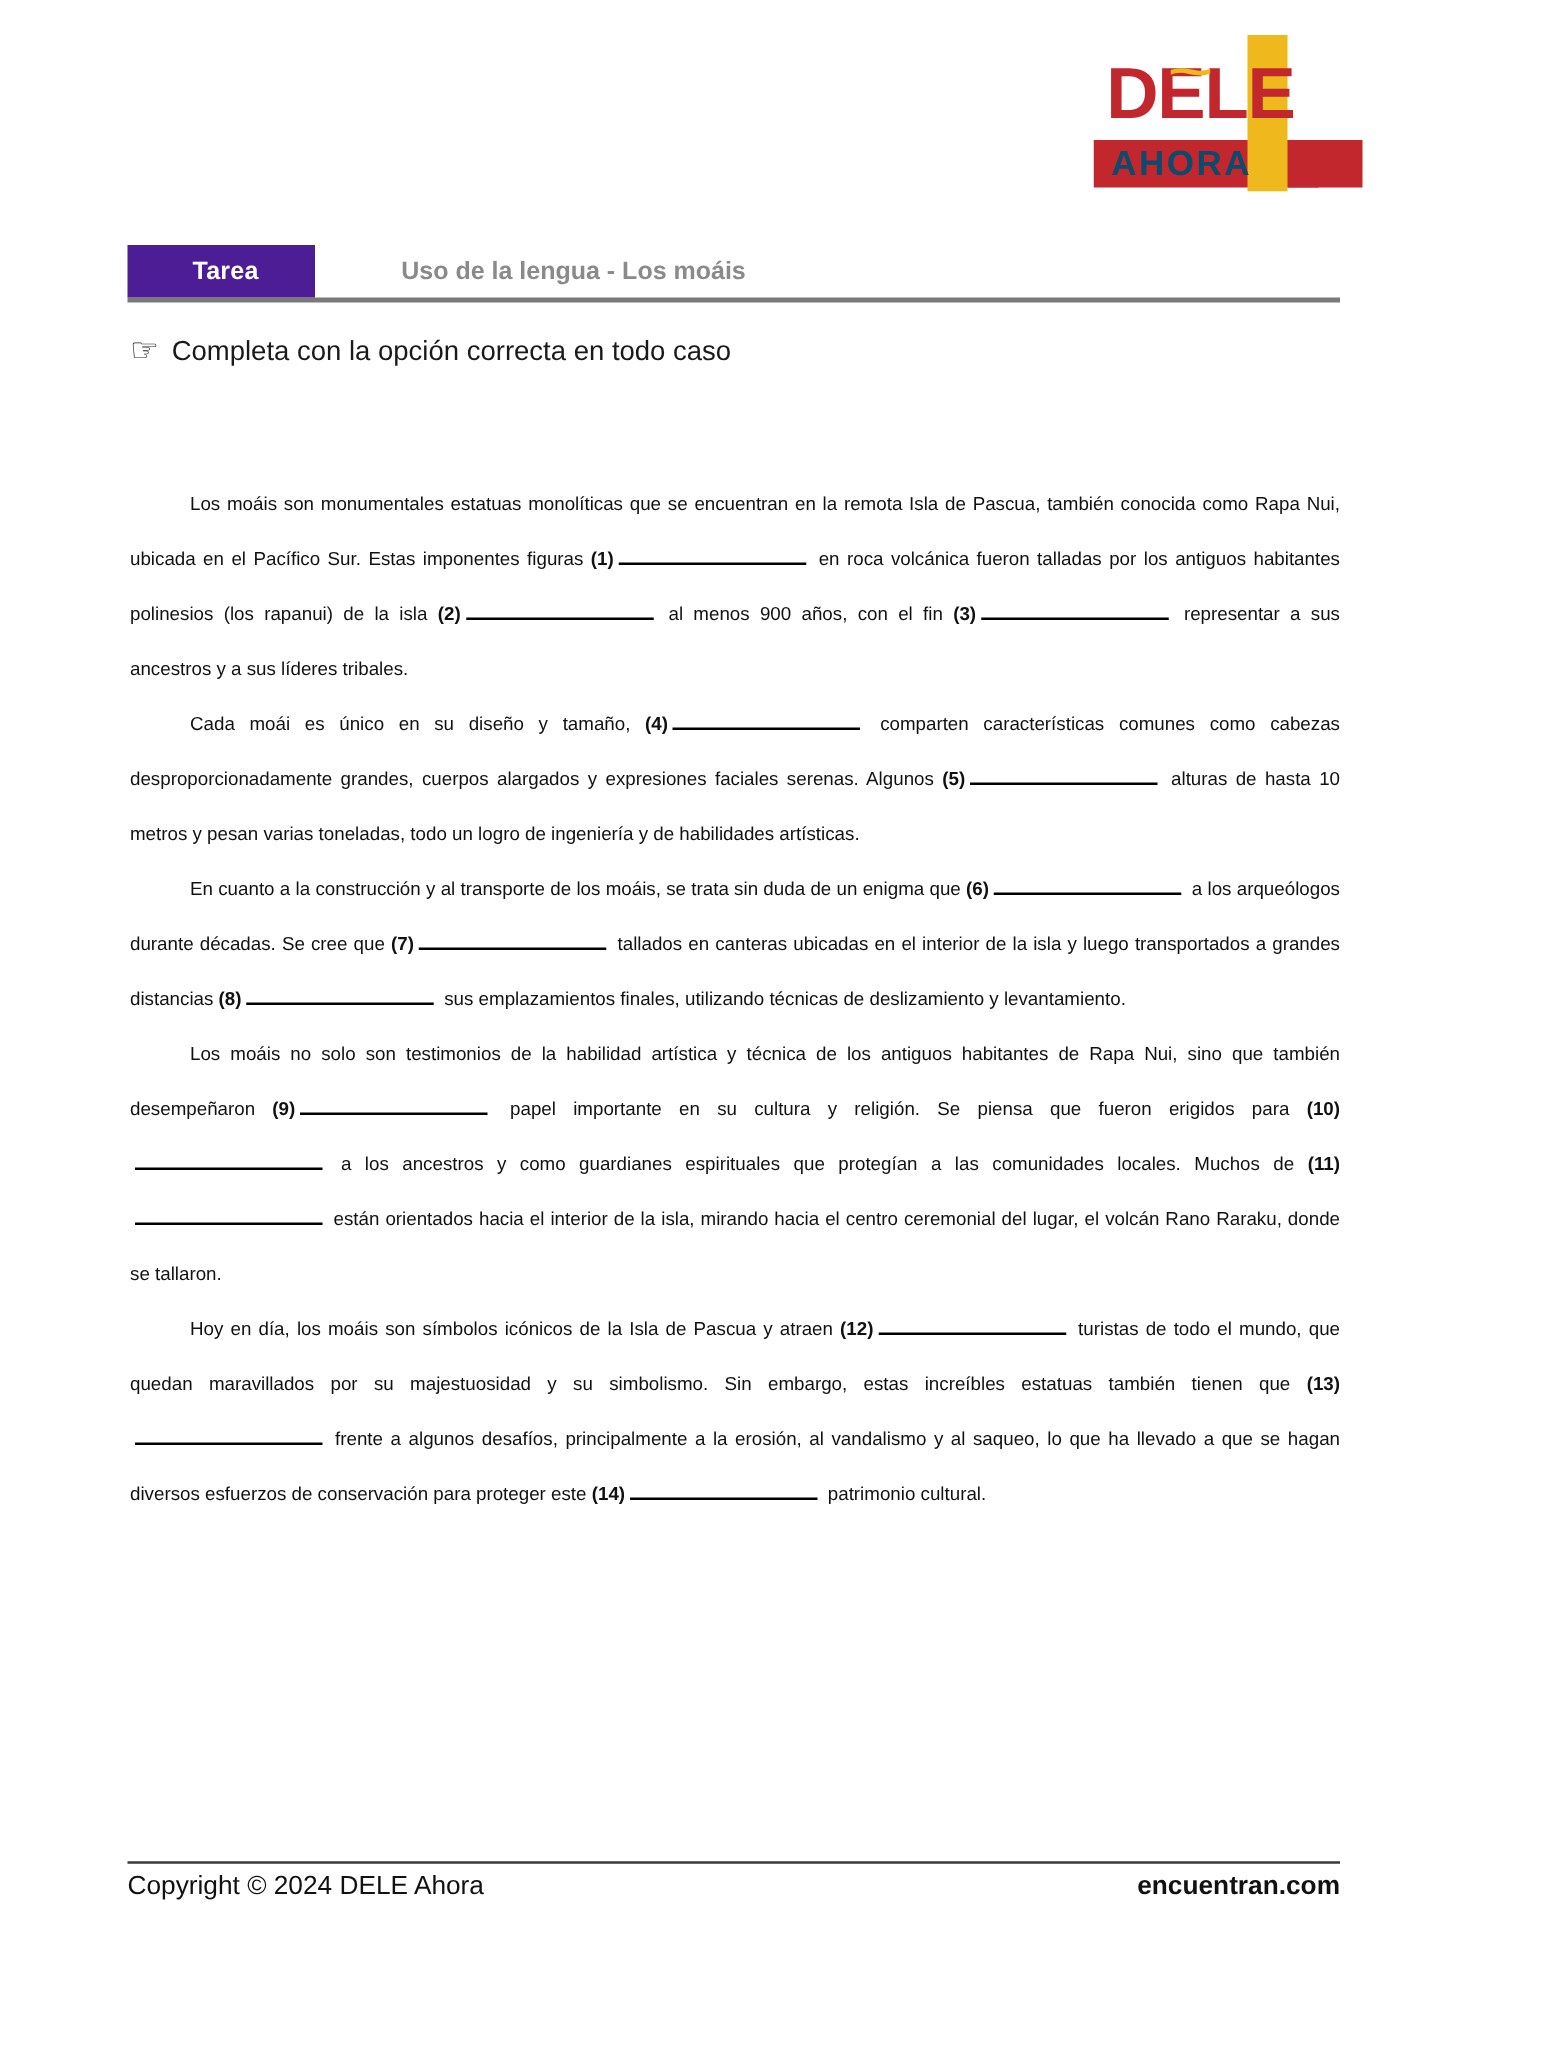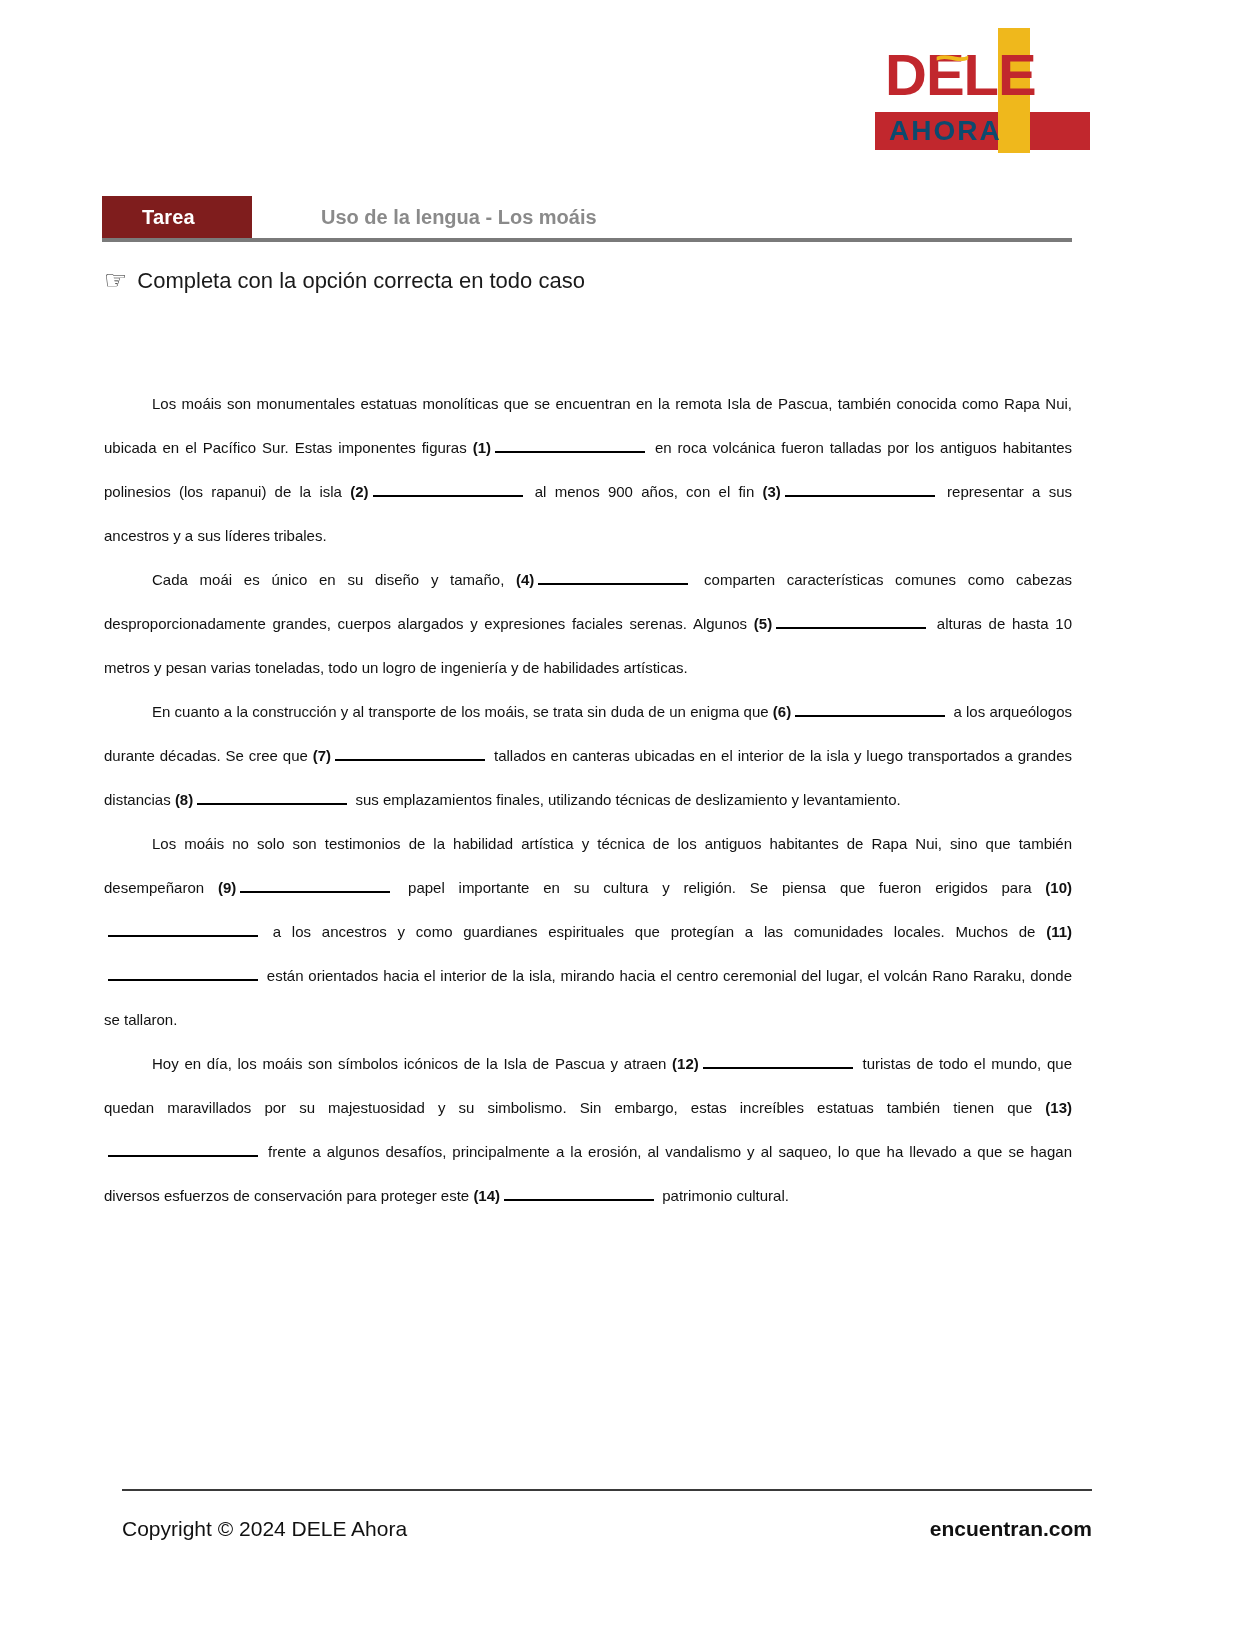--- a/index.html
+++ b/index.html
@@ -98,27 +98,27 @@
     position: absolute;
     top: 196px;
     left: 102px;
     width: 970px;
     height: 42px;
     display: flex;
     align-items: stretch;
     border-bottom: 4px solid #7A7A7A;
   }
   .tarea-badge {
-    background: #7f1d1d;
+    background: #4c1d95;
     color: #ffffff;
     font-weight: bold;
     font-size: 20px;
     display: flex;
     align-items: center;
-    padding: 0 0 0 40px;
+    padding: 0 0 0 52px;
     width: 150px;
     box-sizing: border-box;
     letter-spacing: 0.2px;
   }
   .tarea-title {
     color: #8A8A8A;
     font-weight: bold;
     font-size: 20px;
     display: flex;
     align-items: center;
@@ -175,27 +175,26 @@
   }
   .b-lg { width: 150px; }
 
   
   .footer {
     position: absolute;
     left: 102px;
     top: 1489px;
     width: 970px;
     border-top: 2px solid #3a3a3a;
-    padding-top: 26px;
+    padding-top: 6px;
     display: flex;
     justify-content: space-between;
     align-items: flex-end;
     font-size: 21px;
     color: #111111;
-    margin-left: 20px;
   }
   .footer-right {
     font-weight: bold;
   }
 </style>
 </head>
 <body>
 
 <div class="page">
 

